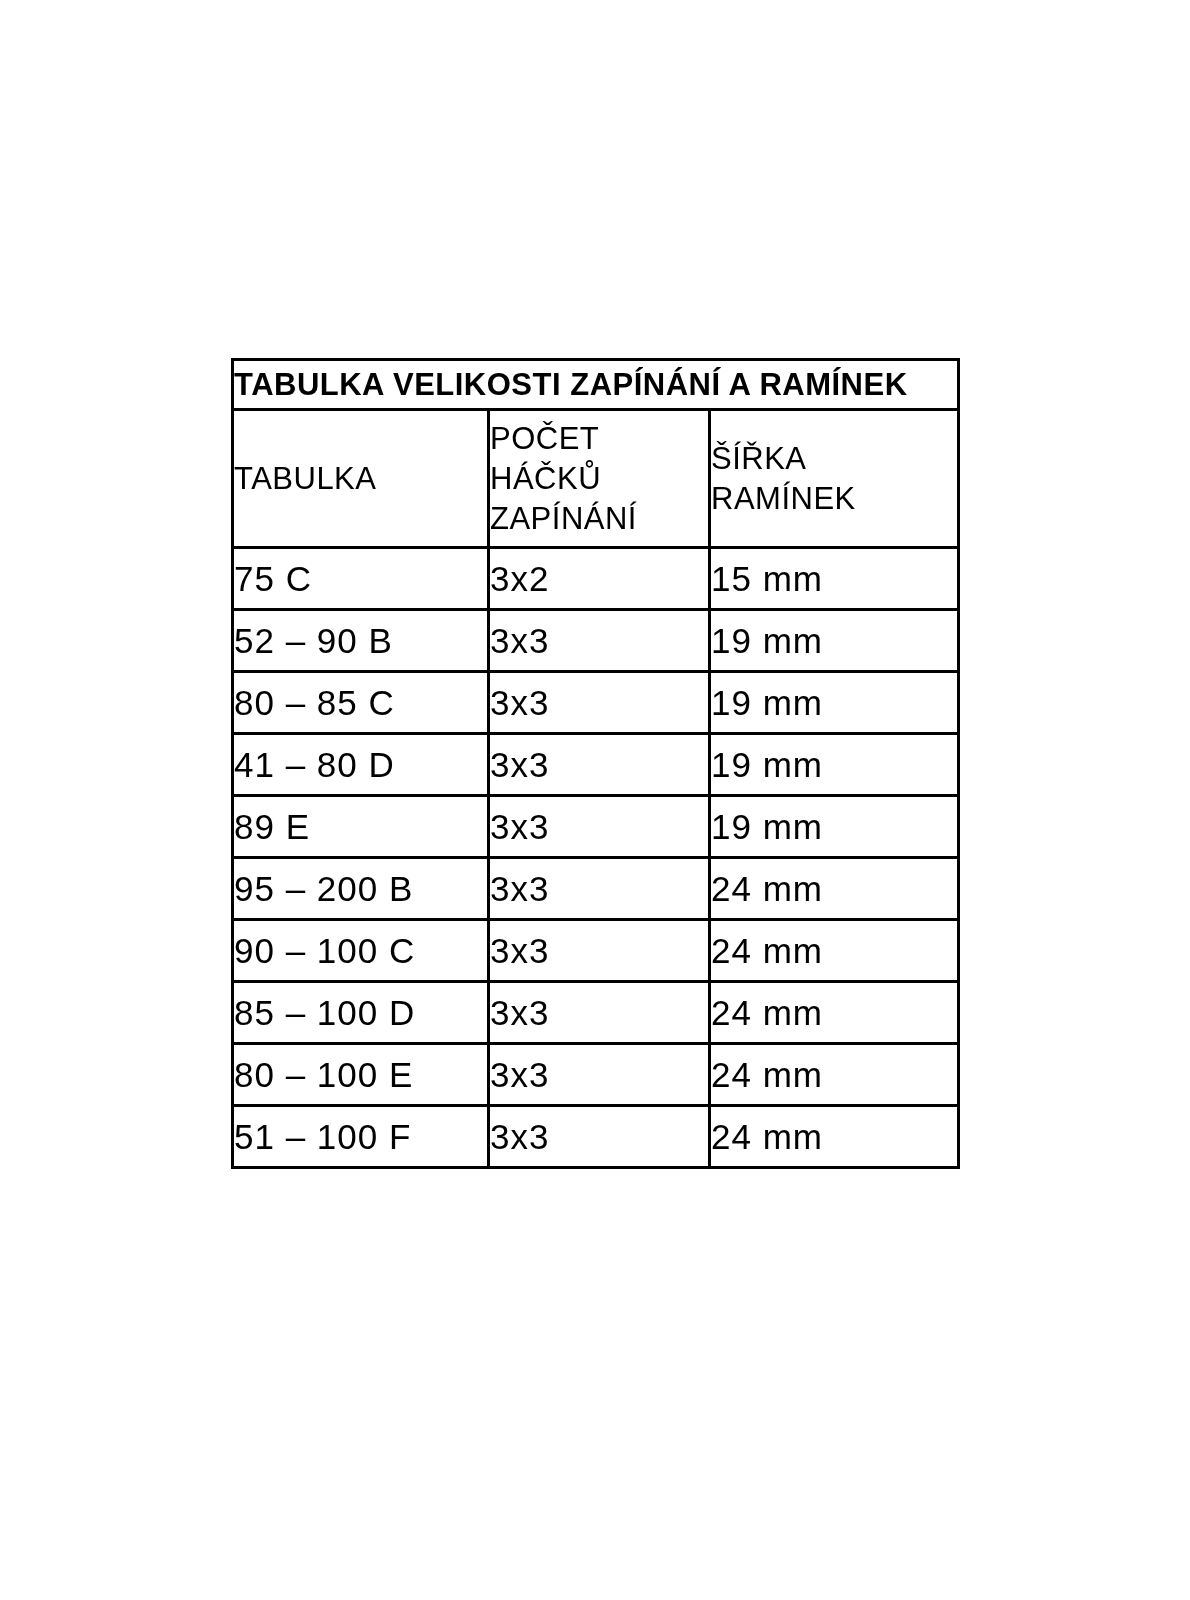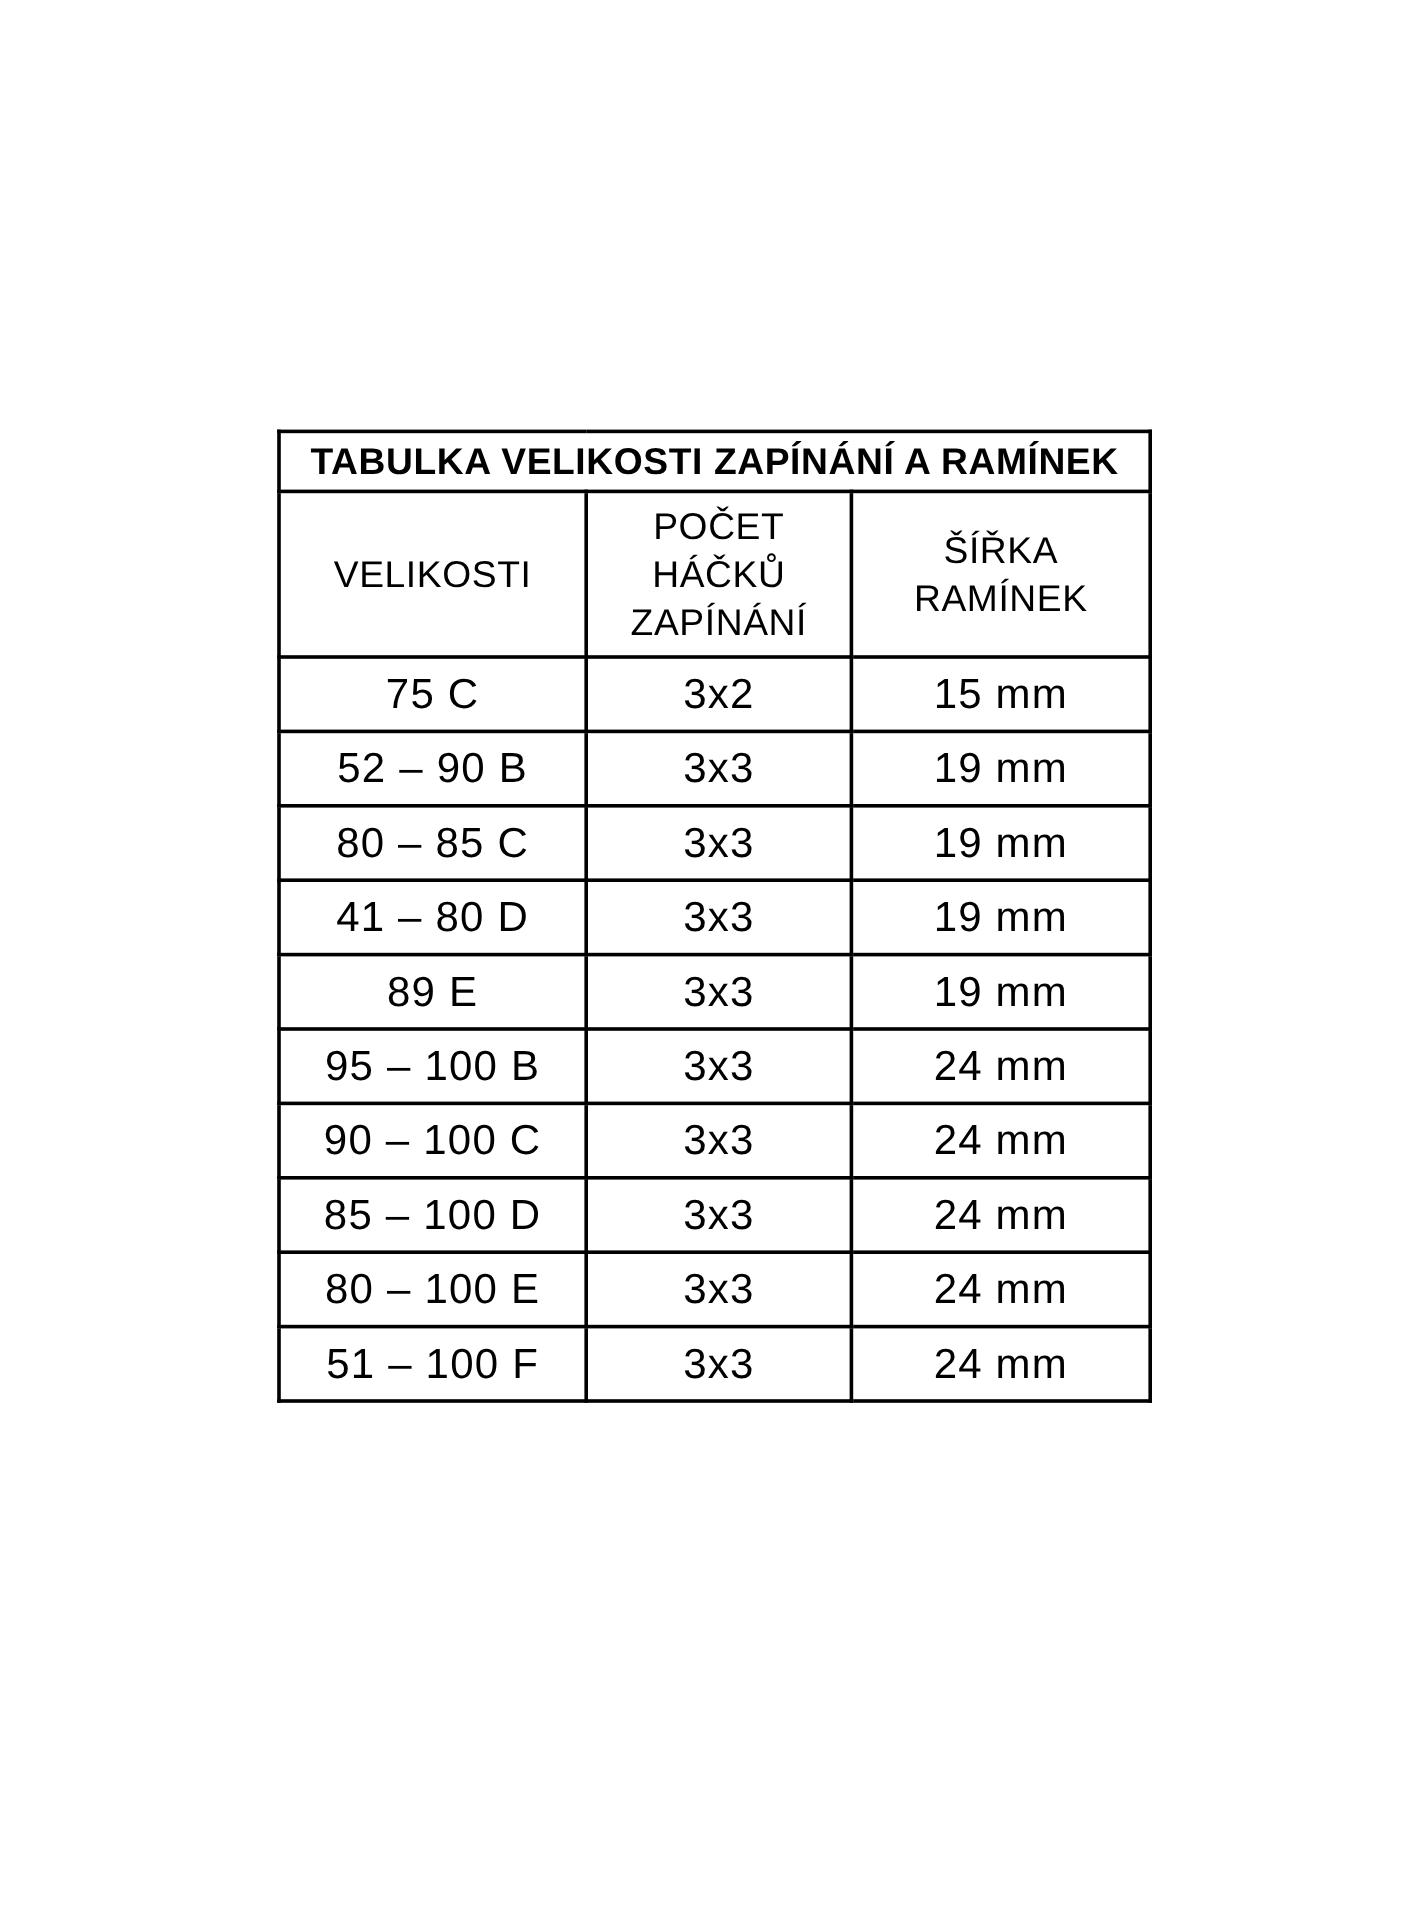--- a/index.html
+++ b/index.html
@@ -20,21 +20,21 @@
     top: 358px;
   }
   table.size-table {
     border-collapse: collapse;
     table-layout: fixed;
     width: 726px;
   }
   table.size-table td,
   table.size-table th {
     border: 3px solid #000000;
-    text-align: center;
+    text-align: left;
     vertical-align: middle;
     padding: 0;
     overflow: hidden;
   }
   col.c1 { width: 256px; }
   col.c2 { width: 221px; }
   col.c3 { width: 249px; }
   .title-cell {
     font-weight: bold;
     font-size: 31px;
@@ -64,21 +64,21 @@
     <colgroup>
       <col class="c1">
       <col class="c2">
       <col class="c3">
     </colgroup>
     <thead>
       <tr>
         <th class="title-cell" colspan="3">TABULKA VELIKOSTI ZAPÍNÁNÍ A RAMÍNEK</th>
       </tr>
       <tr>
-        <th class="header-cell">VELIKOSTI</th>
+        <th class="header-cell">TABULKA</th>
         <th class="header-cell">POČET HÁČKŮ ZAPÍNÁNÍ</th>
         <th class="header-cell">ŠÍŘKA RAMÍNEK</th>
       </tr>
     </thead>
     <tbody>
       <tr class="data-row">
         <td>75 C</td>
         <td>3x2</td>
         <td>15 mm</td>
       </tr>
@@ -96,21 +96,21 @@
         <td>41 – 80 D</td>
         <td>3x3</td>
         <td>19 mm</td>
       </tr>
       <tr class="data-row">
         <td>89 E</td>
         <td>3x3</td>
         <td>19 mm</td>
       </tr>
       <tr class="data-row">
-        <td>95 – 100 B</td>
+        <td>95 – 200 B</td>
         <td>3x3</td>
         <td>24 mm</td>
       </tr>
       <tr class="data-row">
         <td>90 – 100 C</td>
         <td>3x3</td>
         <td>24 mm</td>
       </tr>
       <tr class="data-row">
         <td>85 – 100 D</td>

